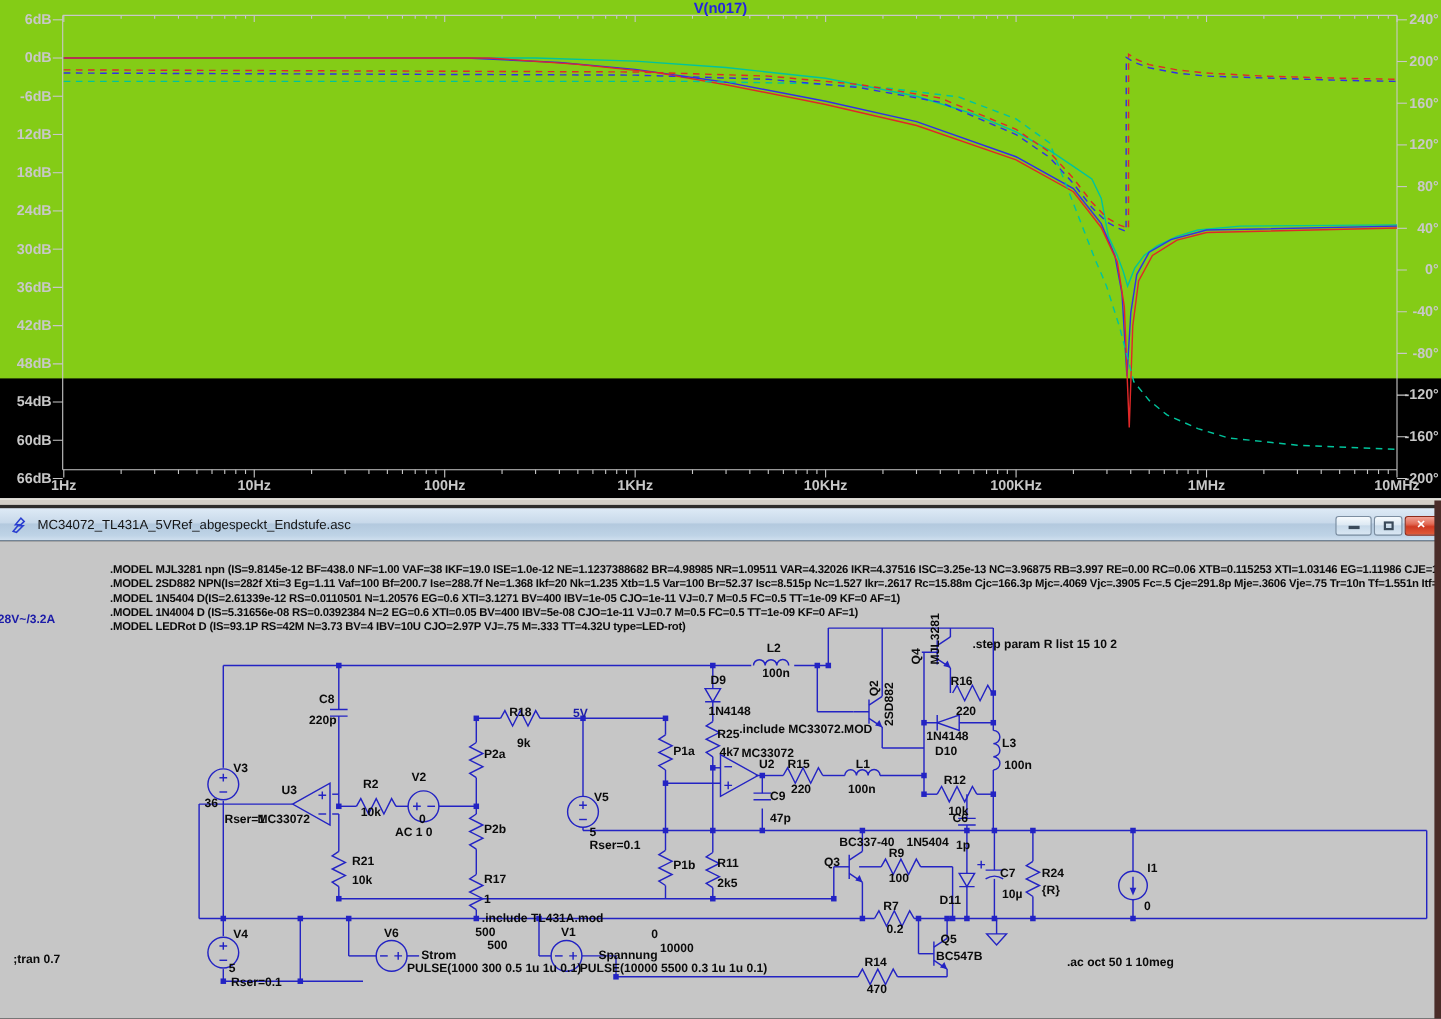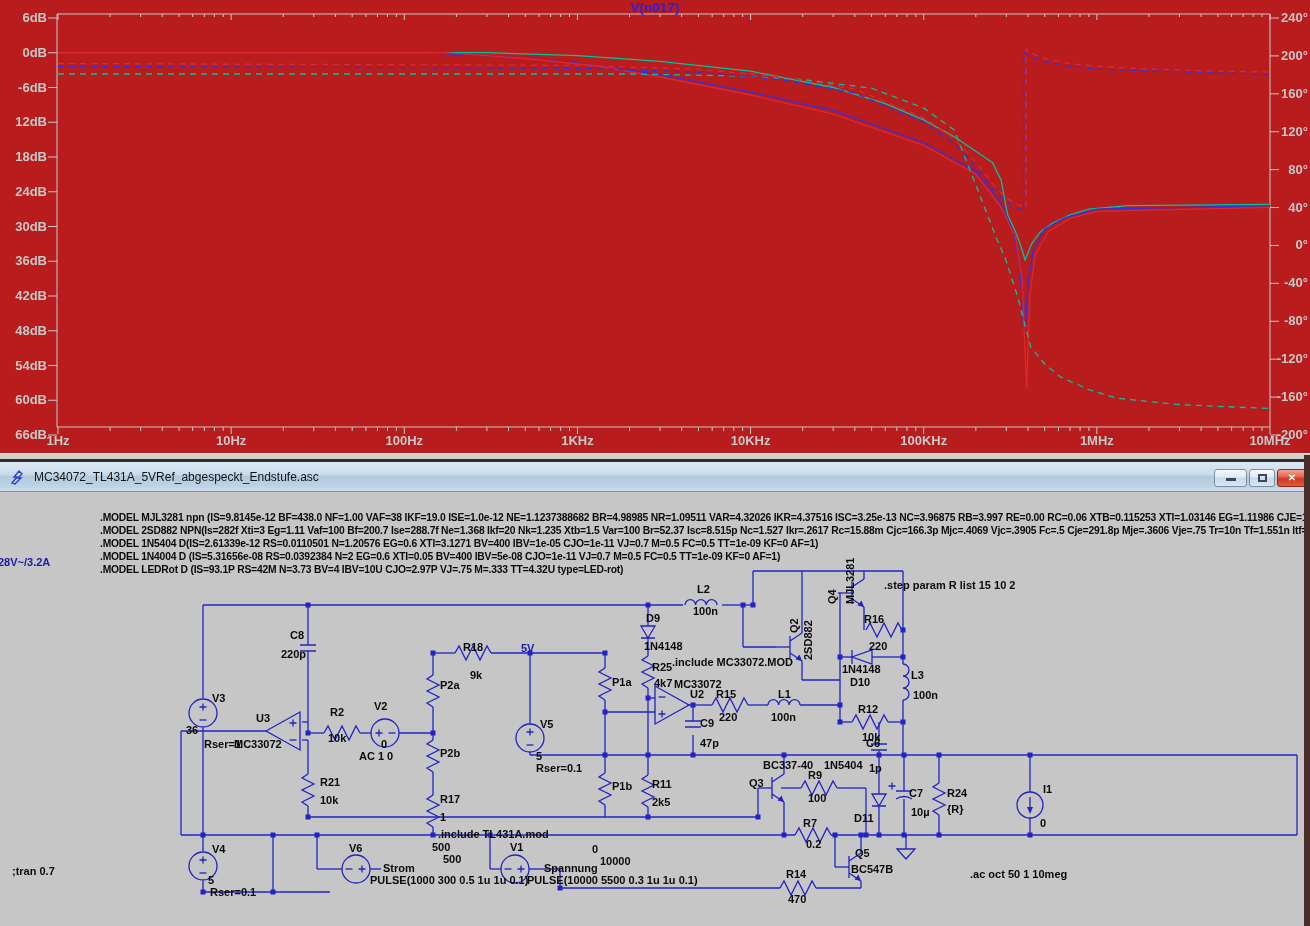--- a/index.html
+++ b/index.html
@@ -1,18 +1,18 @@
 <!DOCTYPE html>
 <html><head>
 <meta charset="utf-8">
 <style>
   * { margin:0; padding:0; box-sizing:border-box; }
   html,body { width:1310px; height:926px; overflow:hidden; background:#000;
     font-family:"Liberation Sans", sans-serif; }
-  #plot-pane { position:absolute; left:0; top:0; width:1310px; height:453px; background:#b91c1c;padding-left:14px; }
+  #plot-pane { position:absolute; left:0; top:0; width:1310px; height:344px; background:#84cc16;padding-left:14px; }
   #plot-svg { position:absolute; left:0; top:0; }
   #plot-svg text { font-family:"Liberation Sans", sans-serif; font-size:13px; font-weight:bold; fill:#c8c8c8; }
   #plot-svg text.ptitle { fill:#2424e0; font-size:13.5px; }
   #splitter { position:absolute; left:0; top:453px; width:1310px; height:9px;
     background:#d4d0c8; border-top:1px solid #f5f4f0; border-bottom:3px solid #2e2d2b; }
   #titlebar { position:absolute; left:0; top:462px; width:1310px; height:30px;
     background:linear-gradient(#dcе9f5,#dce9f5 4%,#c8d9ea 45%,#b3c9de 50%,#bed3e6 85%,#cfdfee);
     background:linear-gradient(#dce9f5 4%,#c8d9ea 45%,#b3c9de 50%,#bed3e6 85%,#cfdfee);
     border-bottom:1px solid #7c8fa3; }
   #titlebar .apptitle { position:absolute; left:34px; top:8px; font-size:12px; color:#141414; }

